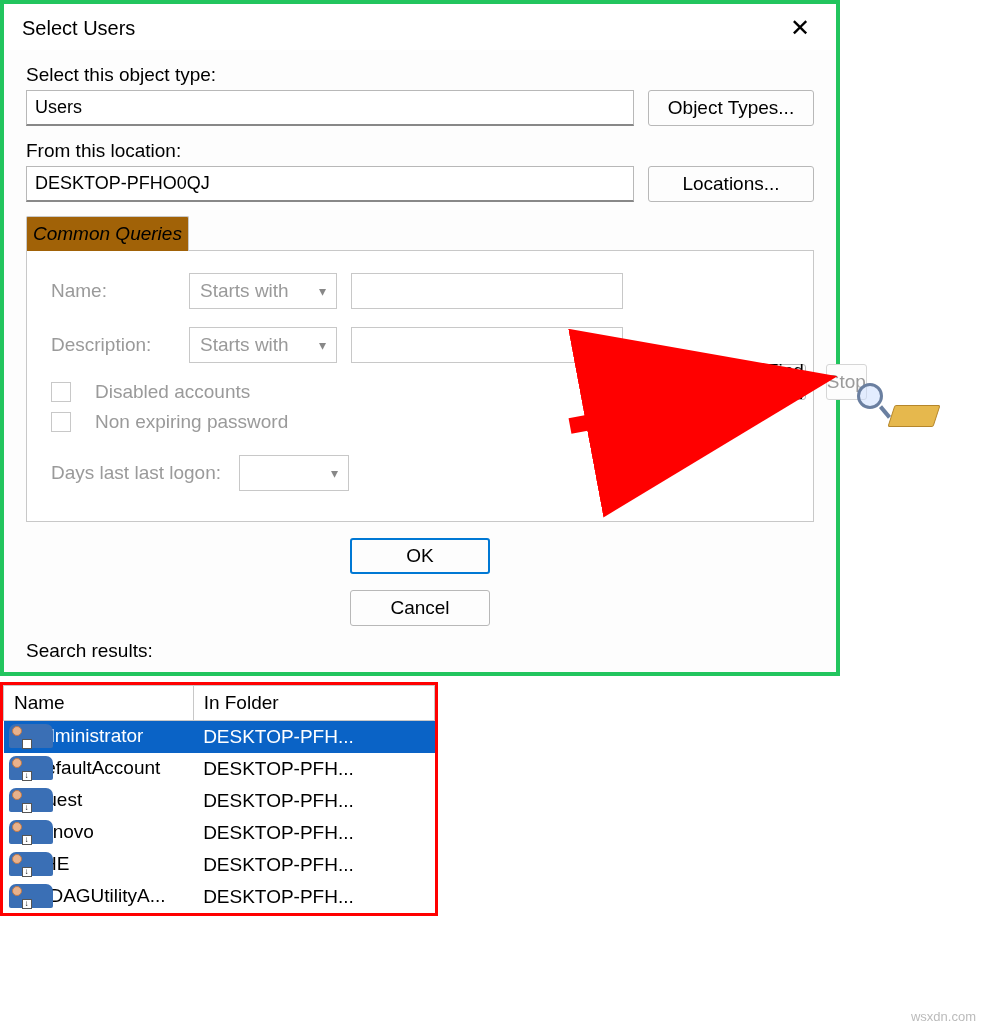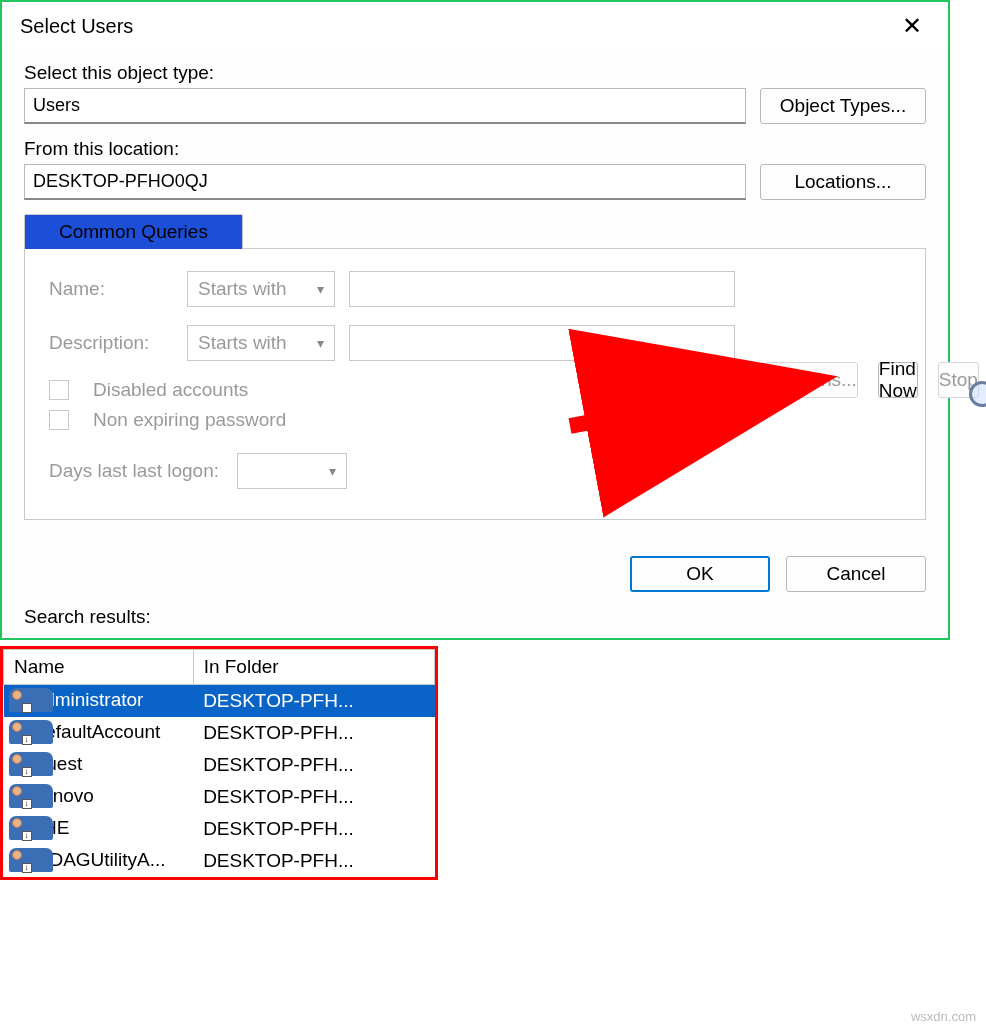--- a/index.html
+++ b/index.html
@@ -8,22 +8,22 @@
     font-family: "Segoe UI", Tahoma, sans-serif;
     font-size: 18px;
     color: #000;
     background: #fff;
     width: 986px;
     height: 1024px;
     overflow: hidden;
     position: relative;
   }
   .dialog {
-    width: 950px;
-    border: 2px solid #22c55e;
+    width: 840px;
+    border: 4px solid #22c55e;
     background: #fff;
   }
   .titlebar {
     display: flex;
     justify-content: space-between;
     align-items: center;
     padding: 8px 14px 6px 18px;
   }
   .titlebar-title {
     font-size: 20px;
@@ -86,26 +86,27 @@
     border: 2px solid #0078d4;
   }
   .tabset {
     margin-top: 10px;
     position: relative;
   }
   .tab {
     display: inline-block;
     border: 1px solid #c8c8c8;
     border-bottom: none;
-    background: #1d4ed8;
-    padding: 6px 34px;
+    background: #a16207;
+    padding: 6px 6px;
     font-size: 19px;
     position: relative;
     z-index: 2;
     border-radius: 2px 2px 0 0;
+    font-style: italic;
   }
   .tabpanel {
     border: 1px solid #c8c8c8;
     background: #fff;
     margin-top: -1px;
     padding: 22px 20px 30px 24px;
     display: flex;
     gap: 30px;
   }
   .tp-left {
@@ -208,22 +209,22 @@
     background: #6a7fa0;
     position: absolute;
     top: 18px;
     right: 0px;
     transform: rotate(-40deg);
   }
   .footer {
     display: flex;
     justify-content: flex-end;
     gap: 16px;
-    margin-top: 36px;
-    align-items: center;
+    align-items: center;
+    flex-direction: column;
   }
   .sr-label {
     margin-top: 14px;
     font-size: 19px;
   }
   .results-outline {
     border: 3px solid #ff0000;
     margin-top: 6px;
     width: 438px;
   }

